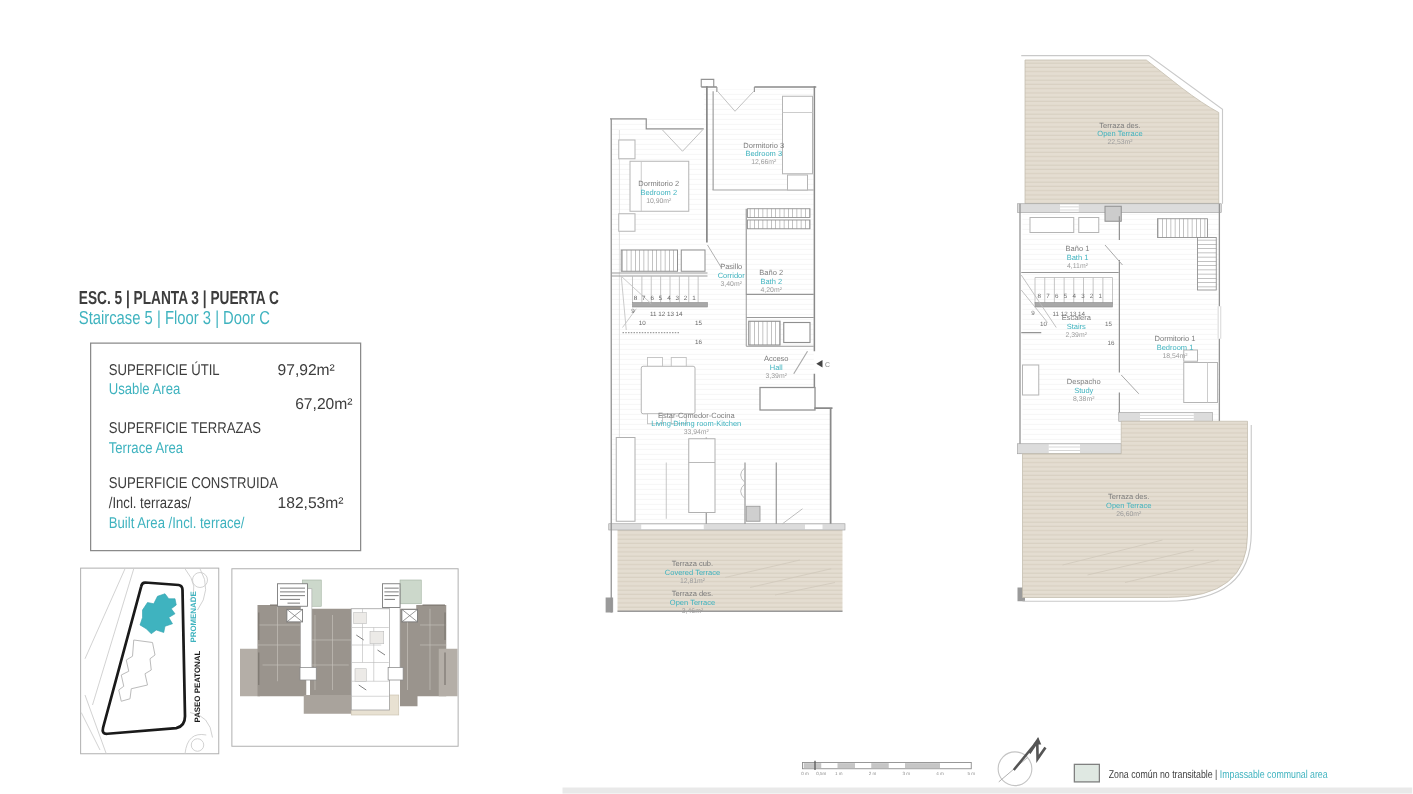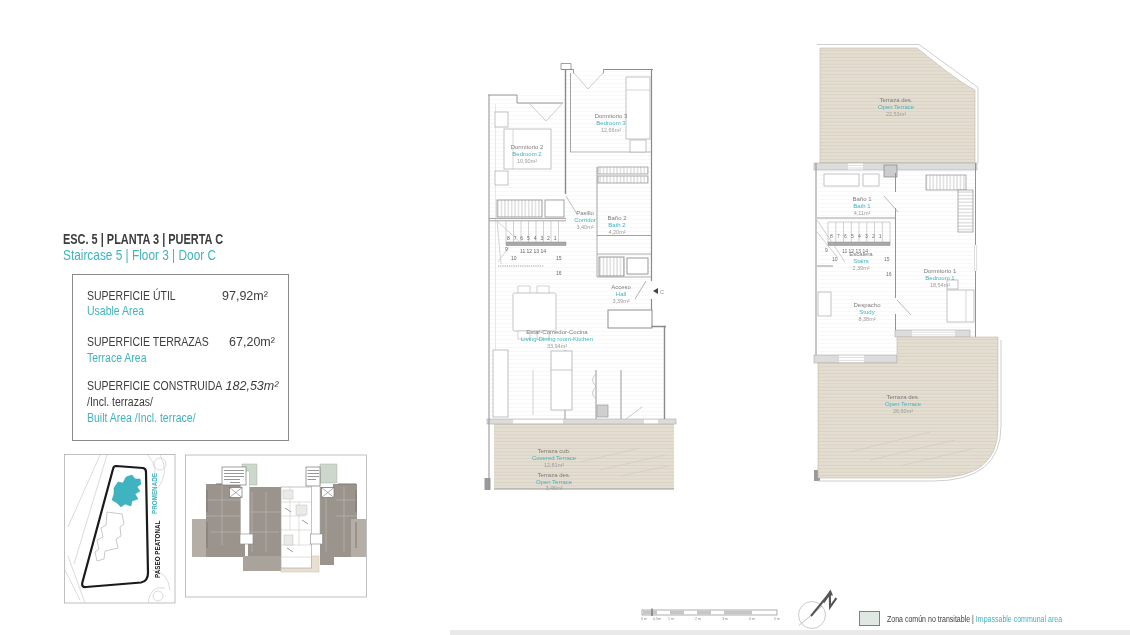--- a/index.html
+++ b/index.html
@@ -16,26 +16,26 @@
 <div class="abs tl" style="left:63px;top:246px;font-size:15px;transform:scaleX(0.79);transform-origin:0 50%;white-space:nowrap;">Staircase 5 | Floor 3 | Door C</div>
 
 <div class="abs" style="left:72px;top:274px;width:215px;height:165px;border:1px solid #8a8a8a;"></div>
 
 <div class="abs dk" style="left:87px;top:289px;font-size:12.5px;transform:scaleX(0.84);transform-origin:0 50%;white-space:nowrap;">SUPERFICIE ÚTIL</div>
 <div class="abs dk" style="left:222px;top:289px;width:60px;text-align:left;font-size:12.5px;">97,92m²</div>
 
 <div class="abs tl" style="left:87px;top:304px;font-size:12.5px;transform:scaleX(0.84);transform-origin:0 50%;white-space:nowrap;">Usable Area</div>
 
 <div class="abs dk" style="left:87px;top:335px;font-size:12.5px;transform:scaleX(0.84);transform-origin:0 50%;white-space:nowrap;">SUPERFICIE TERRAZAS</div>
-<div class="abs dk" style="left:222px;top:335px;width:60px;text-align:center;font-size:12.5px;">67,20m²</div>
+<div class="abs dk" style="left:222px;top:316px;width:60px;text-align:right;font-size:12.5px;">67,20m²</div>
 
 <div class="abs tl" style="left:87px;top:351px;font-size:12.5px;transform:scaleX(0.84);transform-origin:0 50%;white-space:nowrap;">Terrace Area</div>
 
 <div class="abs dk" style="left:87px;top:379px;font-size:12.5px;transform:scaleX(0.84);transform-origin:0 50%;white-space:nowrap;">SUPERFICIE CONSTRUIDA</div>
-<div class="abs dk" style="left:222px;top:379px;width:60px;text-align:center;font-size:12.5px;font-style:italic;">182,53m²</div>
+<div class="abs dk" style="left:222px;top:395px;width:60px;text-align:left;font-size:12.5px;">182,53m²</div>
 
 <div class="abs dk" style="left:87px;top:395px;font-size:12.5px;transform:scaleX(0.84);transform-origin:0 50%;white-space:nowrap;">/Incl. terrazas/</div>
 
 <div class="abs tl" style="left:87px;top:411px;font-size:12.5px;transform:scaleX(0.84);transform-origin:0 50%;white-space:nowrap;">Built Area /Incl. terrace/</div>
 
 <svg class="abs" style="left:478px;top:60px;" width="210" height="440" viewBox="478 60 210 440">
 <defs>
 <pattern id="fl1" width="8" height="4" patternUnits="userSpaceOnUse">
         <rect width="8" height="4" fill="#ffffff"></rect>
         <line x1="0" y1="3.5" x2="8" y2="3.5" stroke="#f3f3f3" stroke-width="0.6"></line>

